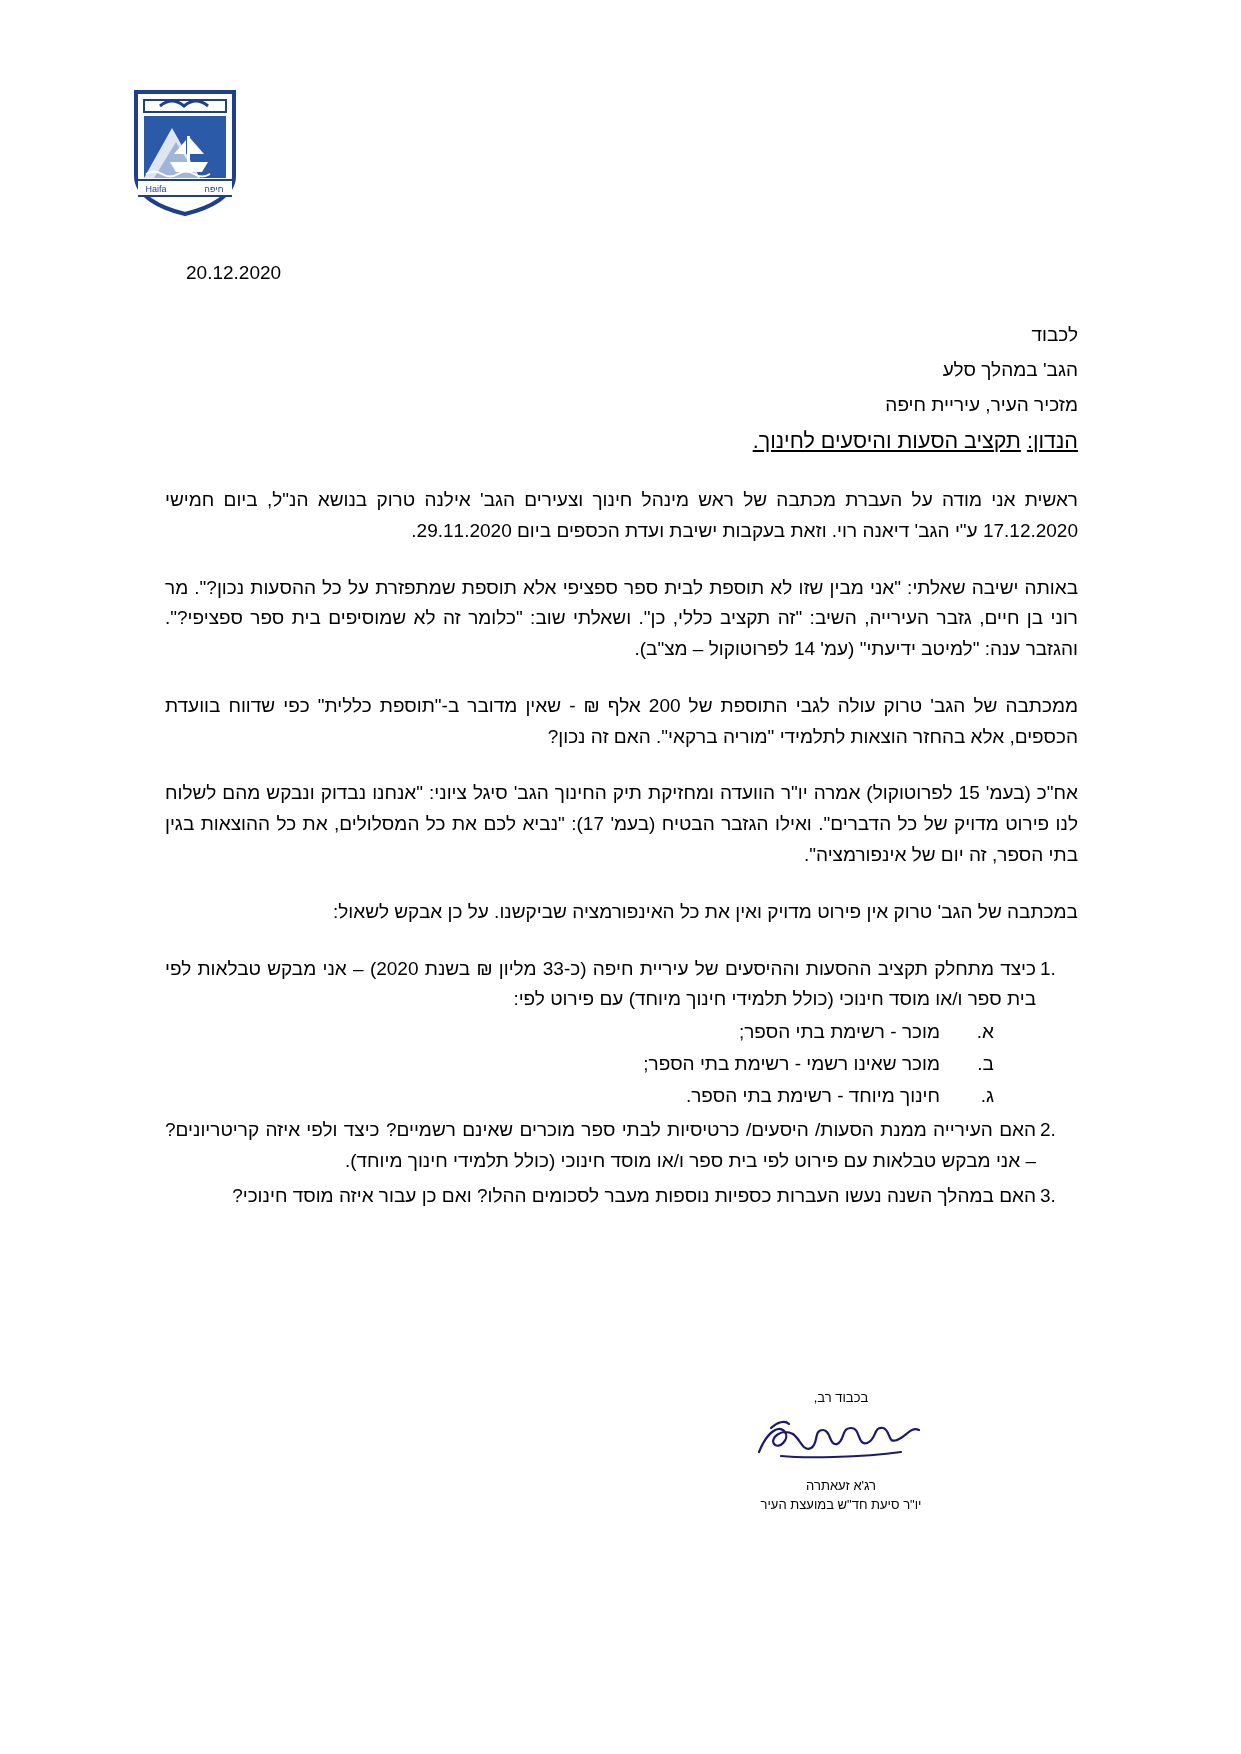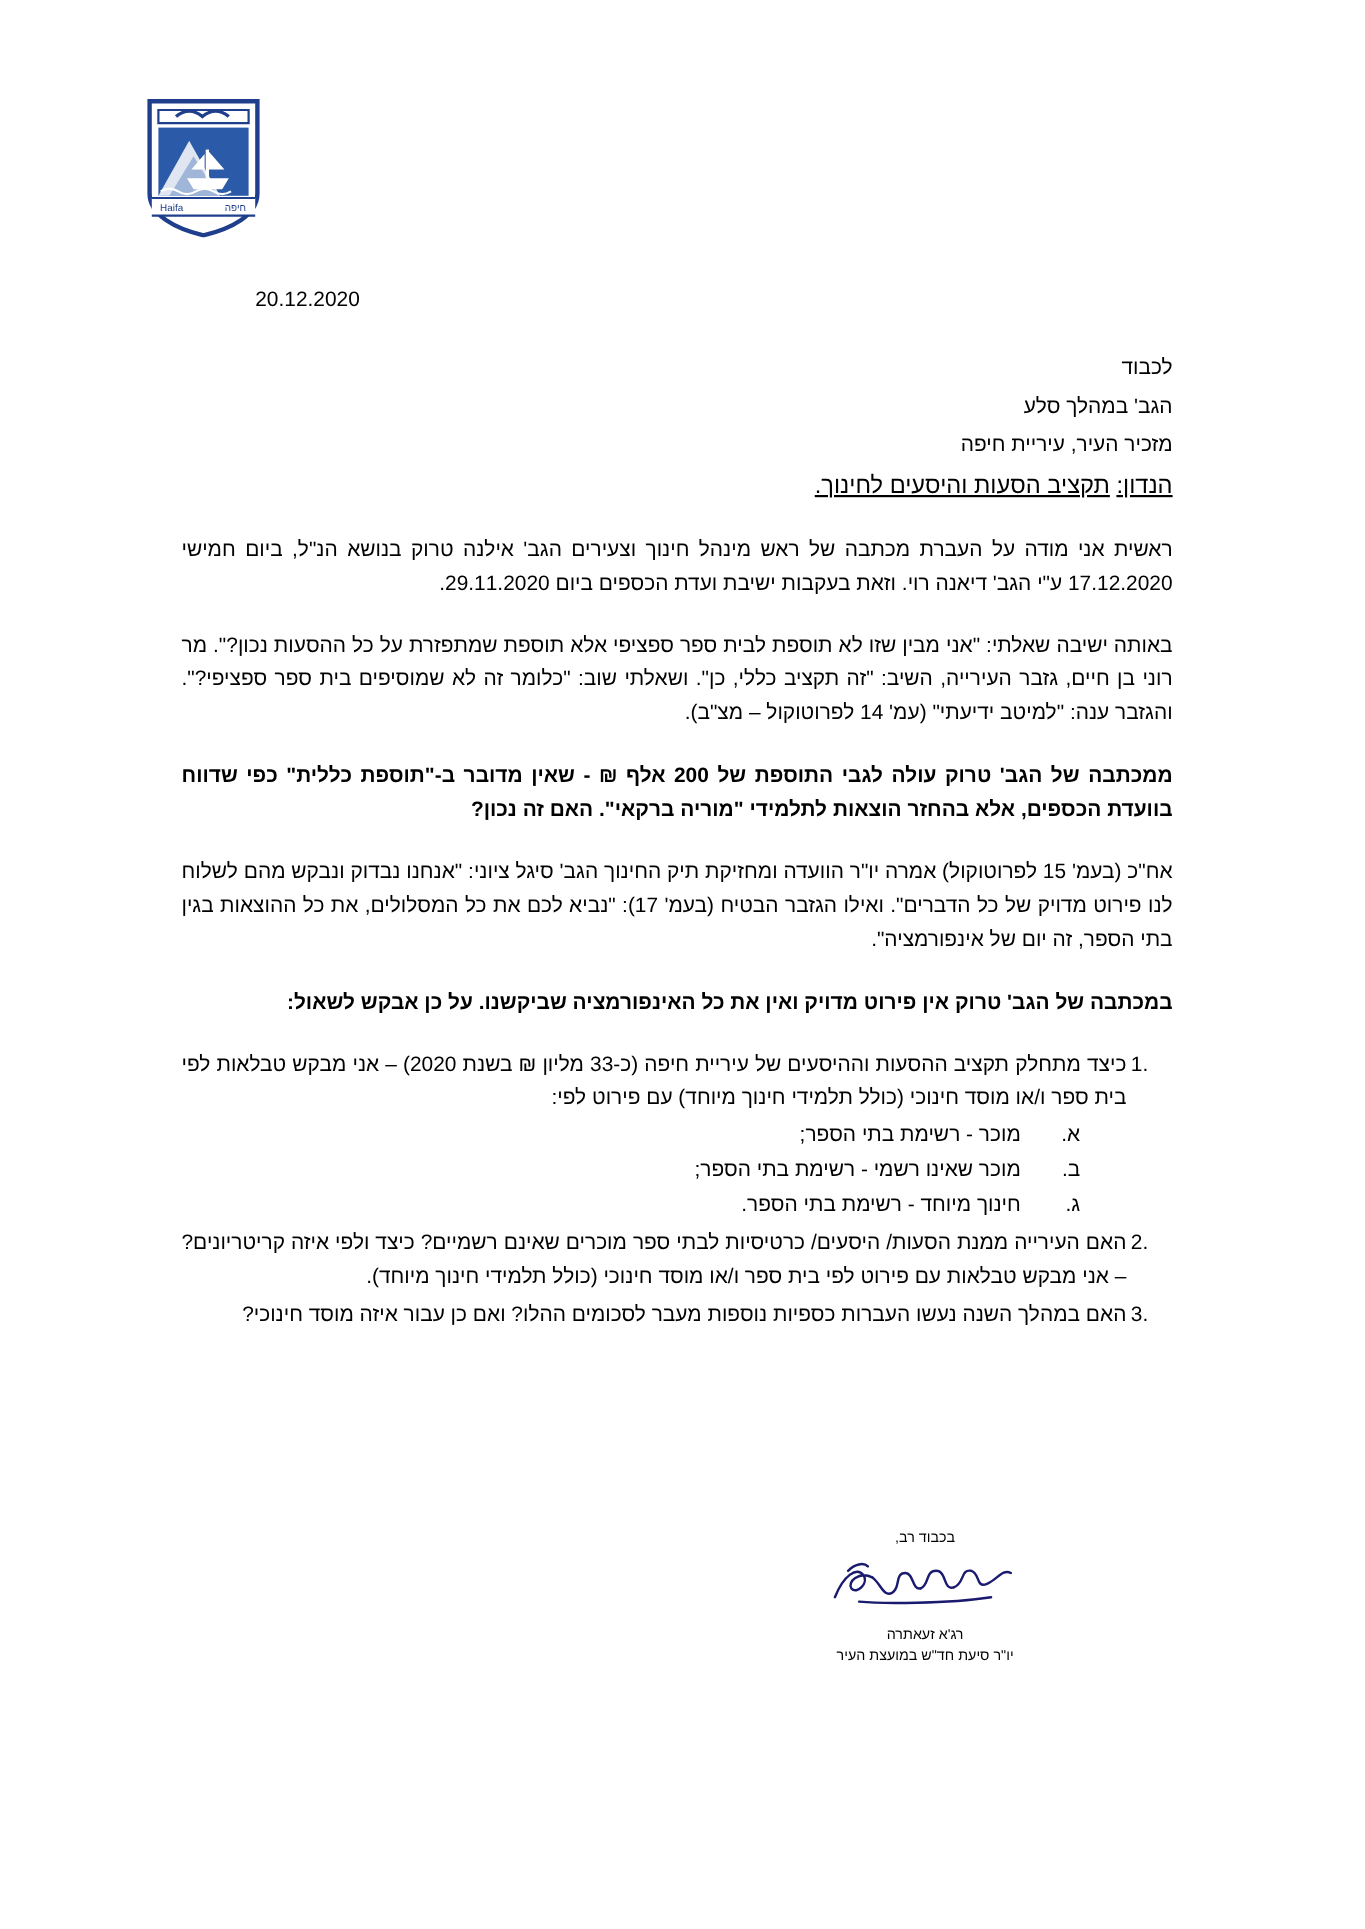--- a/index.html
+++ b/index.html
@@ -86,28 +86,27 @@
     font-size: 18px;
   }
 
   
   .date {
     position: absolute;
     top: 262px;
     left: 186px;
     font-size: 19px;
     direction: ltr;
-    margin-left: 46px;
   }
 
   
   .body-wrap {
     position: absolute;
     top: 320px;
-    right: 175px;
+    right: 163px;
     left: 165px;
     direction: rtl;
     text-align: right;
     font-size: 19px;
     line-height: 1.62;
   }
   .addressee {
     margin-bottom: 0;
   }
   .addressee div { margin: 0 0 4px 0; }
@@ -115,21 +114,21 @@
   .subject {
     font-size: 21.5px;
     font-weight: normal;
   }
   .subject .ul { text-decoration: underline; }
   .para {
     margin-top: 26px;
     text-align: justify;
     text-justify: inter-word;
   }
-  .para.bold { font-weight: bold; }
+  .para.bold { font-weight: normal; }
   .list {
     margin-top: 26px;
     padding: 0;
     list-style: none;
     counter-reset: item;
   }
   .list > li {
     position: relative;
     padding-right: 42px;
     margin-bottom: 4px;

